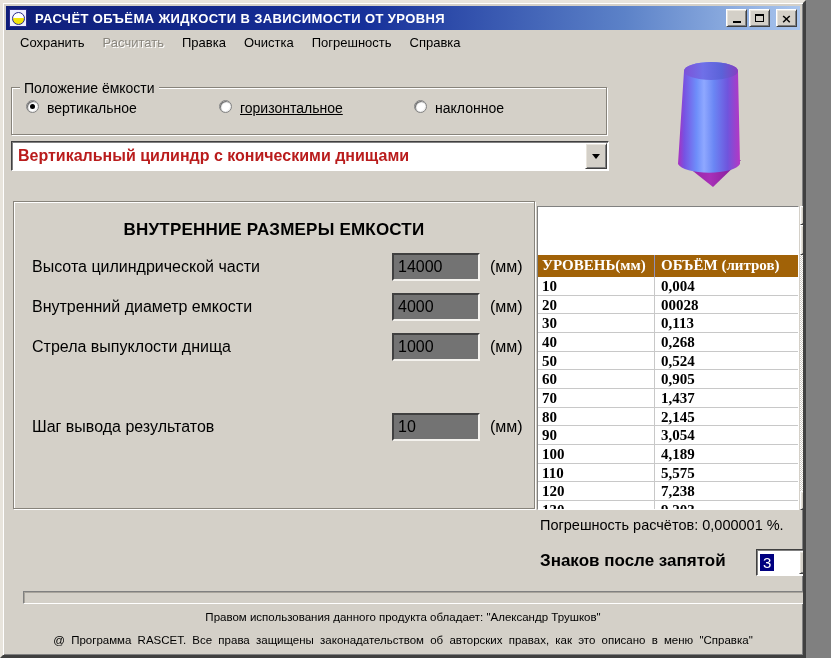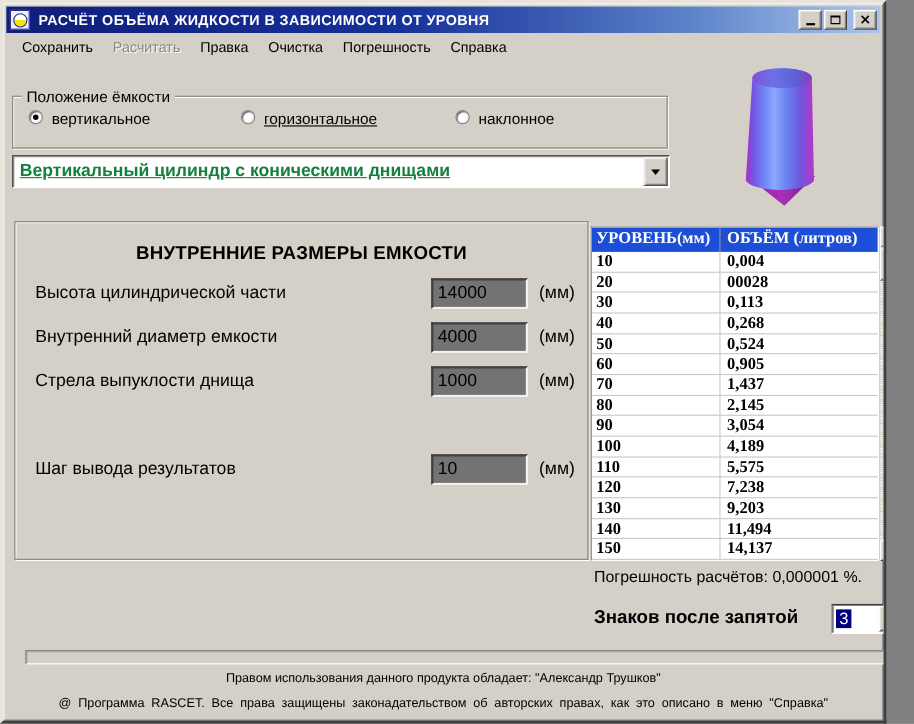--- a/index.html
+++ b/index.html
@@ -68,21 +68,21 @@
   }
   .radio.checked .radio-circle::after { content:""; width:5px; height:5px; border-radius:50%; background:#000; }
   .radio-label { font-size:14px; color:#000; }
 
   
   .combo {
     position:absolute; left:8px; top:138px; width:598px; height:30px;
     background:#ffffff; border:1px solid; border-color:#404040 #ffffff #ffffff #404040;
     box-shadow: inset 1px 1px 0 #808080; display:flex; align-items:center; cursor:pointer;
   }
-  .combo-text { flex:1; font-size:16px; font-weight:bold; padding-left:6px; color:#15803d; white-space:nowrap; overflow:hidden;text-decoration:underline; }
+  .combo-text { flex:1; font-size:16px; font-weight:bold; padding-left:6px; color:#b91c1c; white-space:nowrap; overflow:hidden; }
   .combo-btn {
     width:22px; align-self:stretch; margin:1px; background:#d4d0c8;
     border:1px solid; border-color:#ffffff #404040 #404040 #ffffff;
     box-shadow: inset 1px 1px 0 #e8e4dc, inset -1px -1px 0 #808080;
     display:flex; align-items:center; justify-content:center;
   }
   .arrow-down { width:0; height:0; border-left:4px solid transparent; border-right:4px solid transparent; border-top:5px solid #000; }
   .arrow-up { width:0; height:0; border-left:4px solid transparent; border-right:4px solid transparent; border-bottom:5px solid #000; }
 
   
@@ -108,21 +108,21 @@
   .dim-unit { position:absolute; left:476px; top:0; line-height:30px; font-size:16px; color:#000; }
 
   
   .table-wrap { position:absolute; left:534px; top:203px; width:284px; height:304px; display:flex; }
   .grid {
     width:262px; height:304px; background:#ffffff;
     border:1px solid; border-color:#808080 #ffffff #ffffff #808080;
     display:flex; flex-direction:column; overflow:hidden;
     font-family:"Liberation Serif", serif; font-weight:bold;
   }
-  .grid-header { display:flex; height:22px; background:#1d4ed8; color:#ffffff; flex:none; }
+  .grid-header { display:flex; height:22px; background:#a16207; color:#ffffff; flex:none;margin-top:48px; }
   .grid-header .hc1 { width:117px; padding:2px 0 0 4px; font-size:15px; border-right:1px solid #9090b8; }
   .grid-header .hc2 { flex:1; padding:2px 0 0 6px; font-size:15px; }
   .grid-row { display:flex; height:18.66px; flex:none; color:#000; }
   .grid-row .c1 { width:117px; padding-left:4px; font-size:15px; line-height:18px; border-right:1px solid #c8c8c8; border-bottom:1px solid #c8c8c8; }
   .grid-row .c2 { flex:1; padding-left:6px; font-size:15px; line-height:18px; border-bottom:1px solid #c8c8c8; }
 
   .vscroll { width:21px; height:304px; margin-left:1px; display:flex; flex-direction:column; background:repeating-conic-gradient(#ffffff 0% 25%, #d0ccc4 0% 50%) 0 0/2px 2px; }
   .sb-btn {
     width:21px; height:19px; flex:none; background:#d4d0c8;
     border:1px solid; border-color:#ffffff #404040 #404040 #ffffff;

